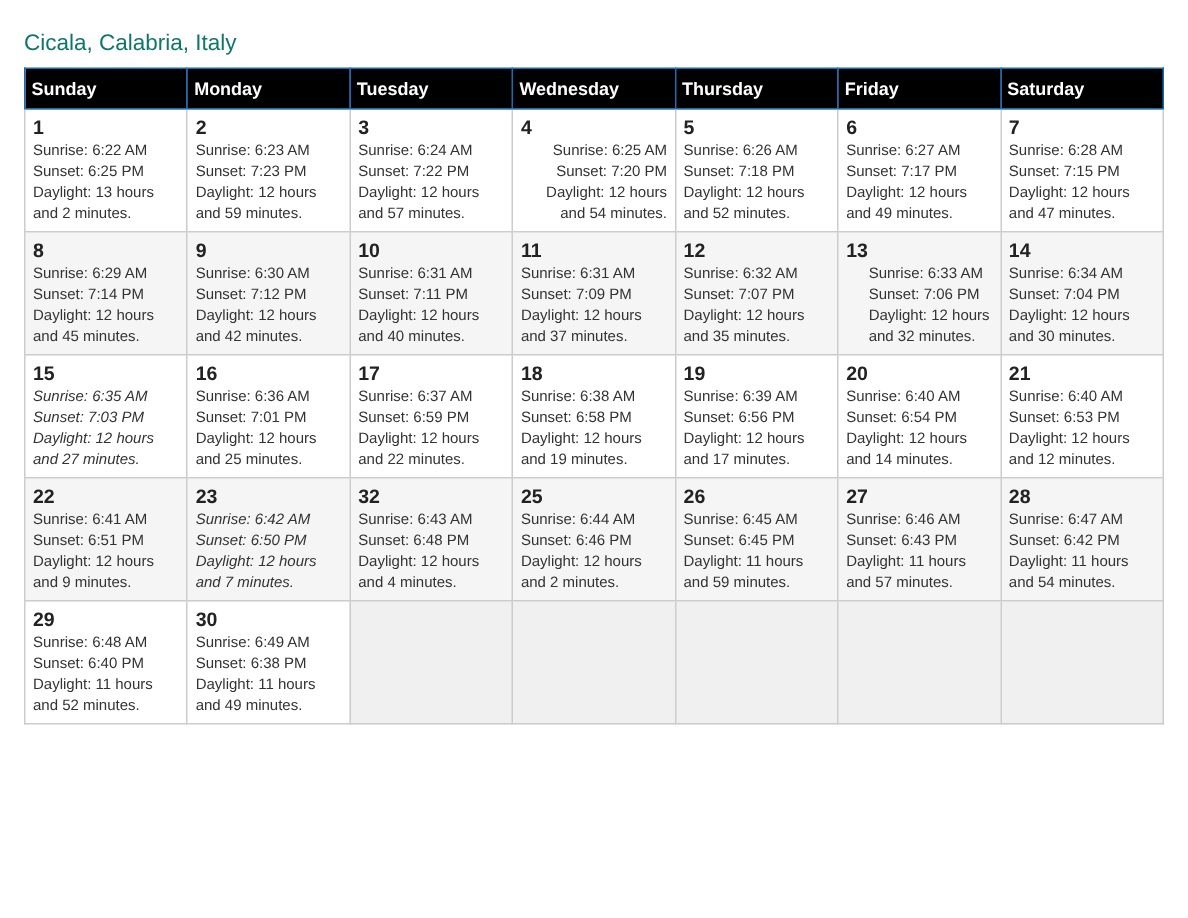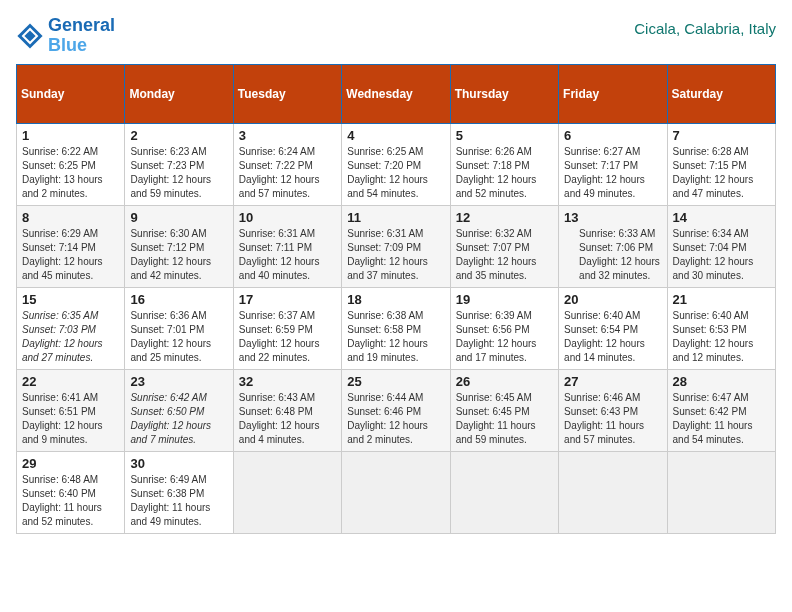--- a/index.html
+++ b/index.html
@@ -42,25 +42,25 @@
       font-size: 15px;
       color: #0f766e;
       margin-top: 4px;
     }
     table {
       width: 100%;
       border-collapse: collapse;
       font-size: 10.5px;
     }
     thead tr th {
-      background: #c2410c;
+      background: #000000;
       color: #fff;
       font-weight: bold;
       font-size: 12px;
-      padding: 22px 4px;
+      padding: 6px 4px;
       text-align: left;
       border: 1px solid #1a6bb5;
     }
     tbody tr td {
       border: 1px solid #ccc;
       vertical-align: top;
       padding: 4px 5px;
       width: 14.28%;
       min-height: 80px;
     }
@@ -77,31 +77,20 @@
       color: #333;
       font-size: 10px;
       line-height: 1.4;
     }
     td.empty { background: #f0f0f0 !important; }
   </style>
 </head>
 <body>
 
 <div class="header">
-  <div class="logo">
-    <svg class="logo-icon" viewBox="0 0 40 40">
-      <polygon points="20,2 38,20 20,38 2,20" fill="#1a6bb5"></polygon>
-      <polygon points="20,8 32,20 20,32 8,20" fill="#fff"></polygon>
-      <polygon points="20,12 28,20 20,28 12,20" fill="#1a6bb5"></polygon>
-    </svg>
-    <div class="logo-text">
-      <div><span>General</span></div>
-      <div><span style="color:#4da6e8">Blue</span></div>
-    </div>
-  </div>
   <div class="title-block">
     <div class="subtitle">Cicala, Calabria, Italy</div>
   </div>
 </div>
 
 <table>
   <thead>
     <tr id="weekday-header">
         <th>Sunday</th>
         <th>Monday</th>
@@ -130,21 +119,21 @@
         </td>
         <td>
           <span class="day-num">3</span>
           <div class="day-detail" style="white-space: pre-line;">Sunrise: 6:24 AM
 Sunset: 7:22 PM
 Daylight: 12 hours
 and 57 minutes.</div>
         </td>
         <td>
           <span class="day-num">4</span>
-          <div class="day-detail" style="white-space: pre-line;">Sunrise: 6:25 AM
+          <div class="day-detail" style="white-space: pre-line; text-align: right;">Sunrise: 6:25 AM
 Sunset: 7:20 PM
 Daylight: 12 hours
 and 54 minutes.</div>
         </td>
         <td>
           <span class="day-num">5</span>
           <div class="day-detail" style="white-space: pre-line;">Sunrise: 6:26 AM
 Sunset: 7:18 PM
 Daylight: 12 hours
 and 52 minutes.</div>

